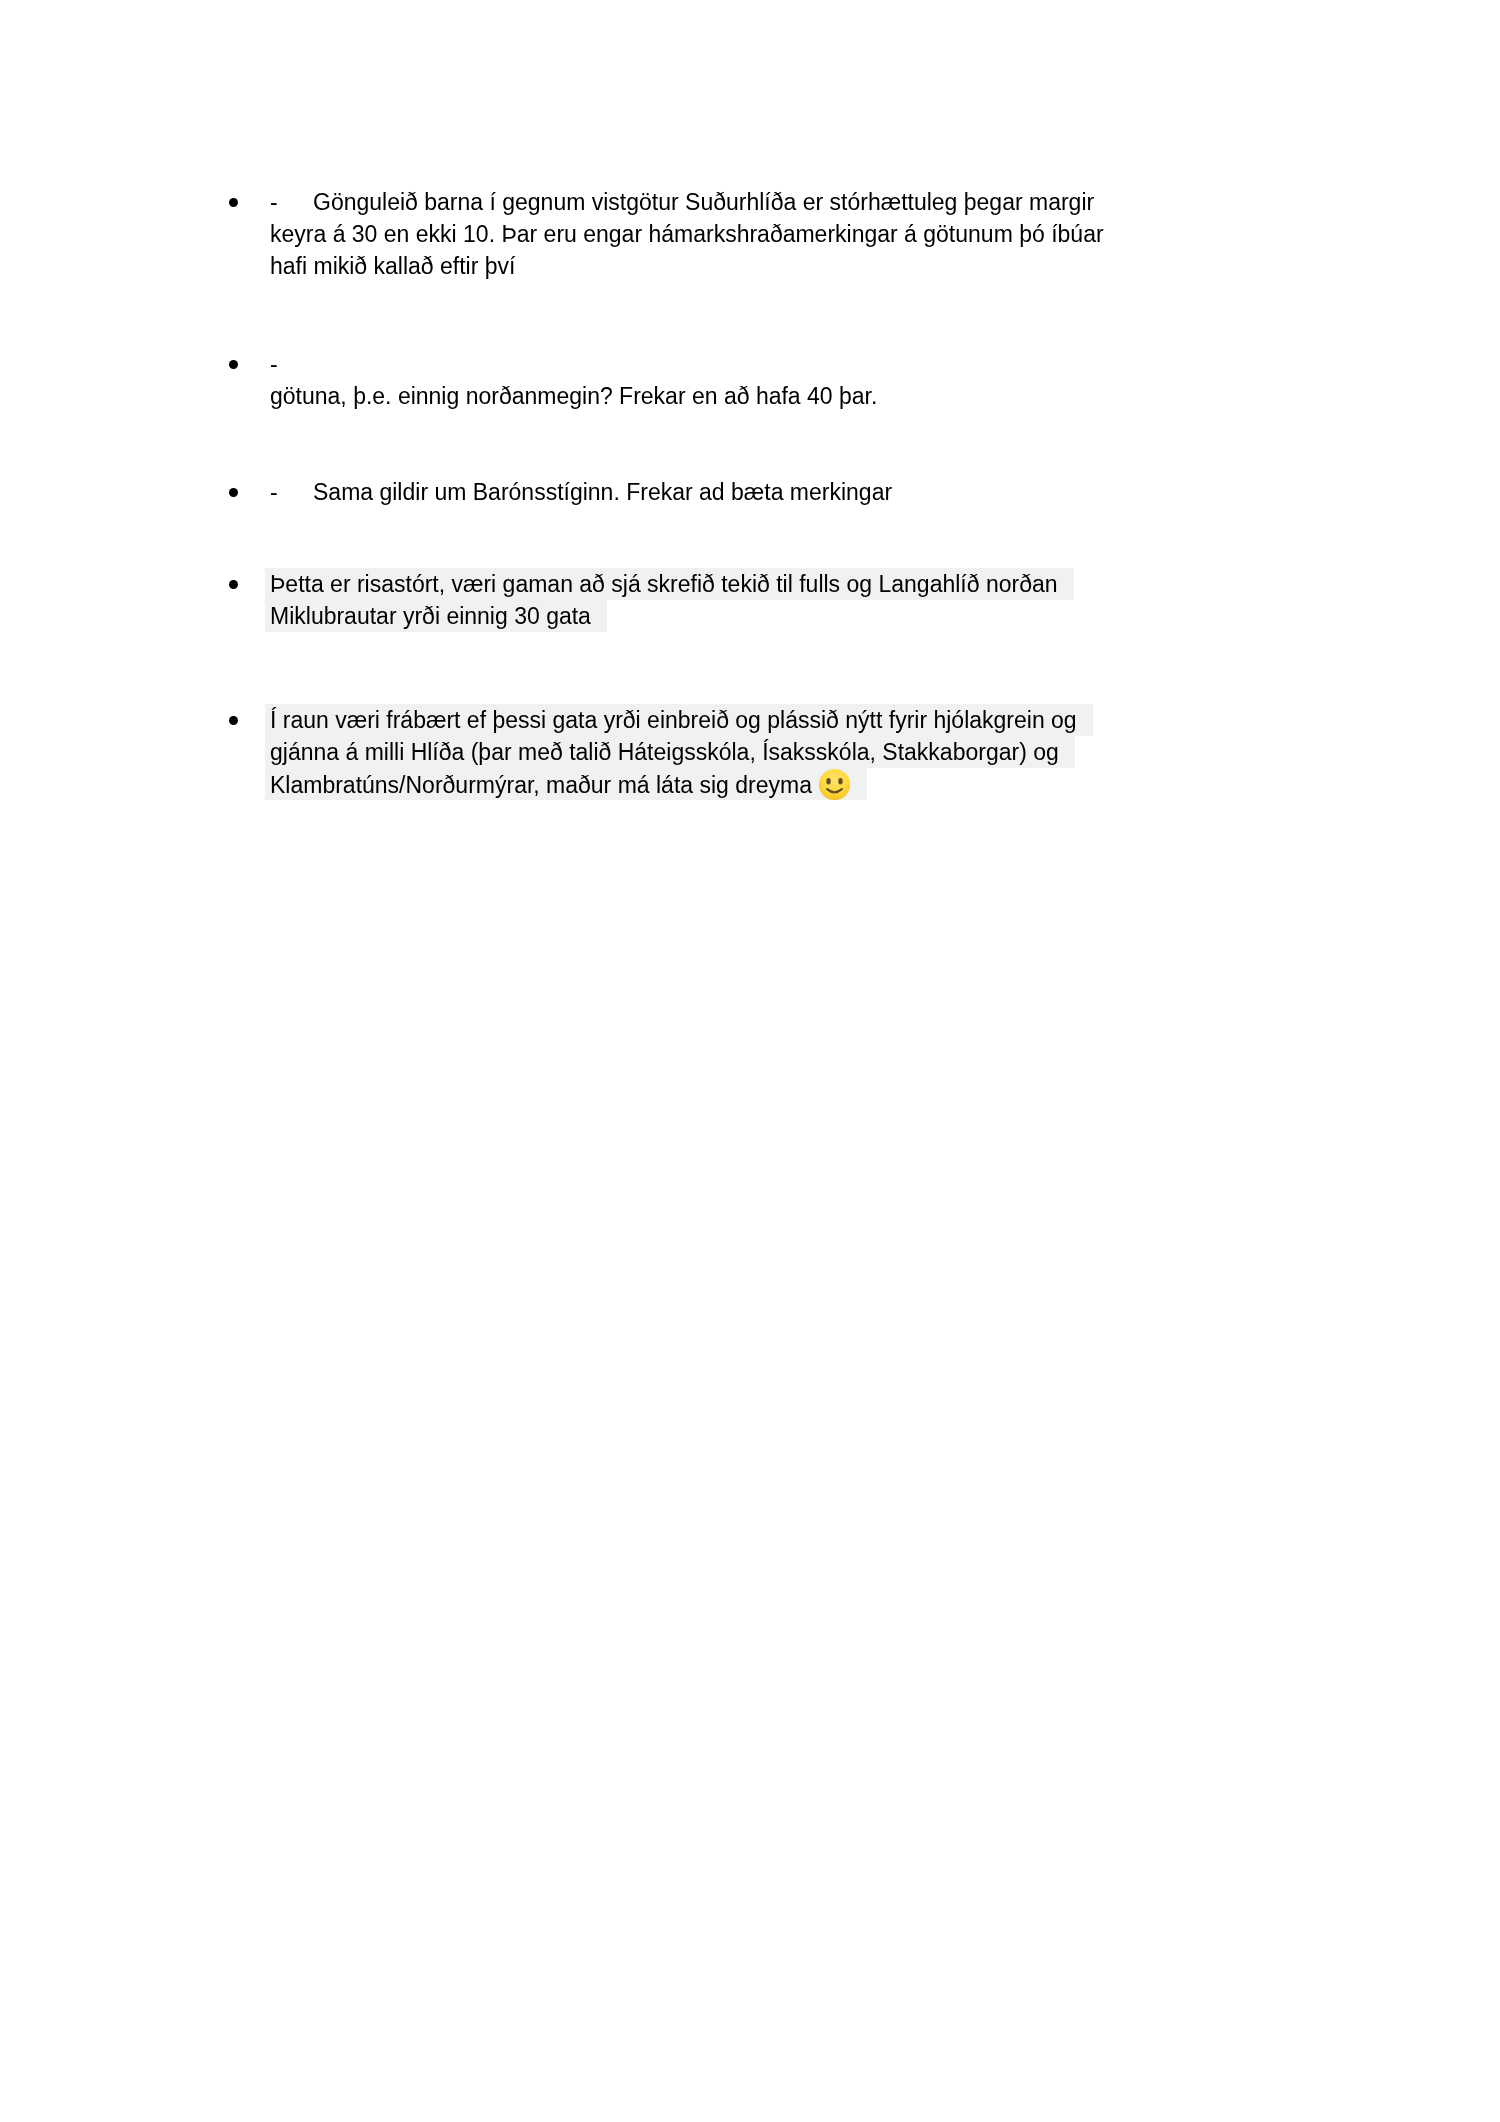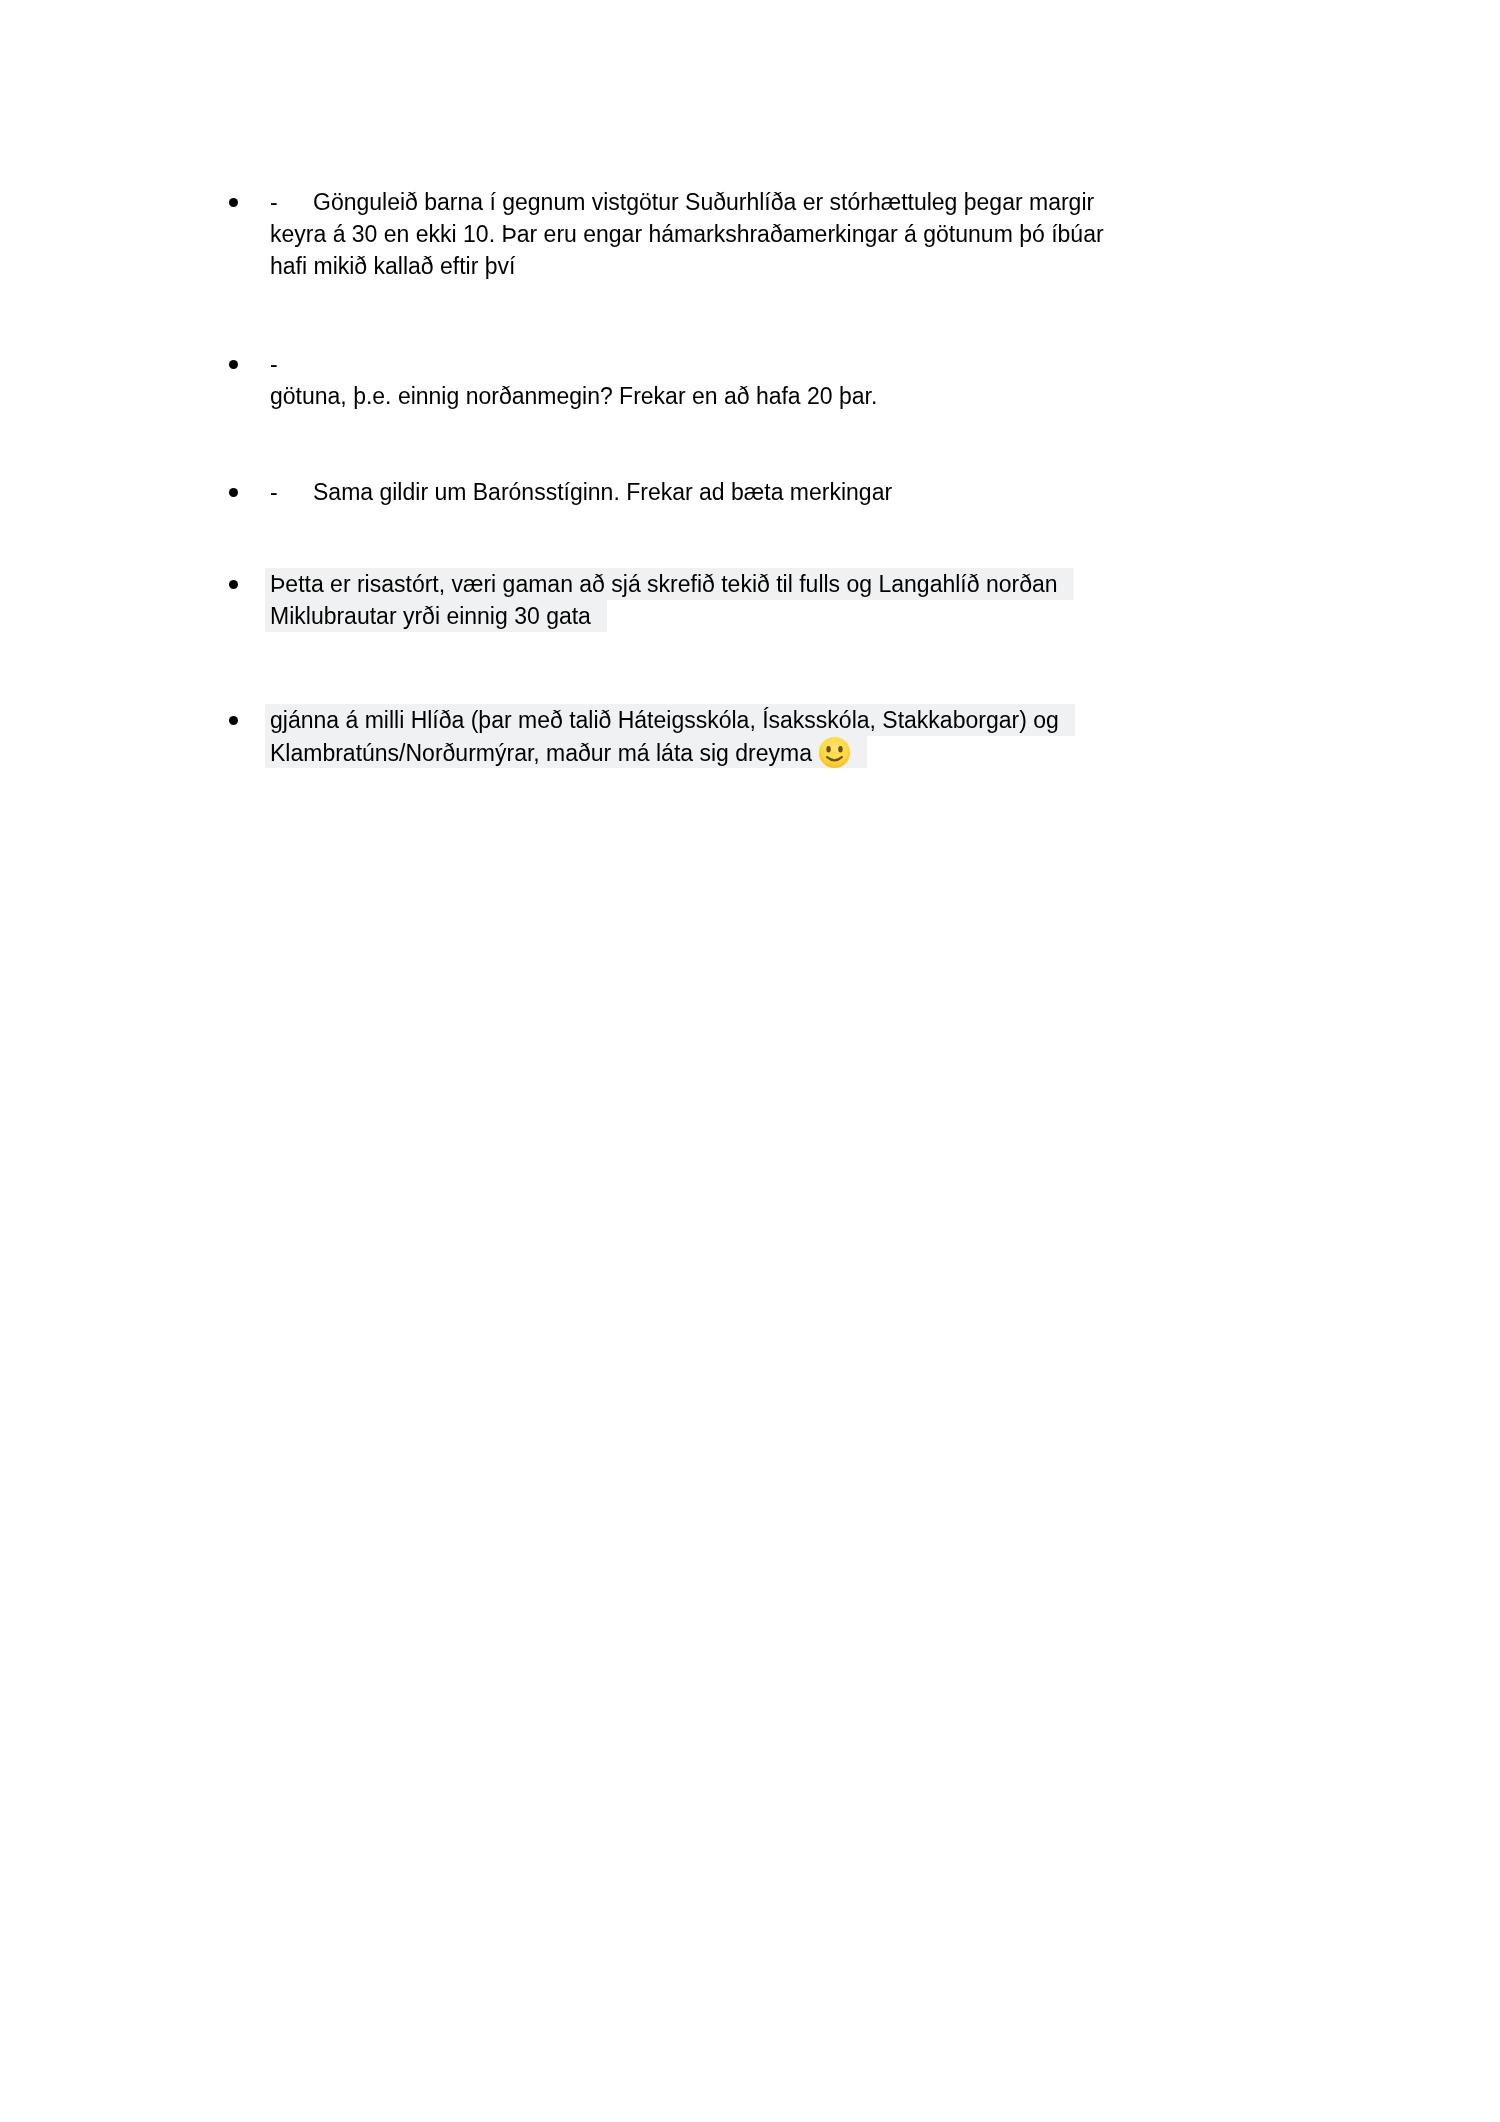--- a/index.html
+++ b/index.html
@@ -83,39 +83,40 @@
       </div>
       <div class="line">keyra á 30 en ekki 10. Þar eru engar hámarkshraðamerkingar á götunum þó íbúar</div>
       <div class="line">hafi mikið kallað eftir því</div>
     </div>
 
     <div class="bullet-item mb-b2">
       <span class="marker"></span>
       <div class="line first-dash">
         <span class="dash-cell">-</span>
       </div>
-      <div class="line">götuna, þ.e. einnig norðanmegin? Frekar en að hafa 20 þar.</div>
+      <div class="line">götuna, þ.e. einnig norðanmegin? Frekar en að hafa 40 þar.</div>
     </div>
 
     <div class="bullet-item mb-b3">
       <span class="marker"></span>
       <div class="line first-dash">
         <span class="dash-cell">-</span>
         <span>Sama gildir um Barónsstíginn. Frekar ad bæta merkingar</span>
       </div>
     </div>
 
     <div class="bullet-item mb-b4">
       <span class="marker"></span>
       <div class="line"><span class="hl">Þetta er risastórt, væri gaman að sjá skrefið tekið til fulls og Langahlíð norðan</span></div>
       <div class="line"><span class="hl">Miklubrautar yrði einnig 30 gata</span></div>
     </div>
 
     <div class="bullet-item">
       <span class="marker"></span>
+      <div class="line"><span class="hl">Í raun væri frábært ef þessi gata yrði einbreið og plássið nýtt fyrir hjólakgrein og</span></div>
       <div class="line"><span class="hl">gjánna á milli Hlíða (þar með talið Háteigsskóla, Ísaksskóla, Stakkaborgar) og</span></div>
       <div class="line"><span class="hl"><span>Klambratúns/Norðurmýrar, maður má láta sig dreyma</span><svg class="emoji" viewBox="0 0 36 36" aria-hidden="true">
         <defs>
           <radialGradient id="faceGrad" cx="50%" cy="35%" r="70%">
             <stop offset="0%" stop-color="#ffe16e"></stop>
             <stop offset="60%" stop-color="#ffd93b"></stop>
             <stop offset="100%" stop-color="#f5b919"></stop>
           </radialGradient>
         </defs>
         <circle cx="18" cy="18" r="17" fill="url(#faceGrad)"></circle>

